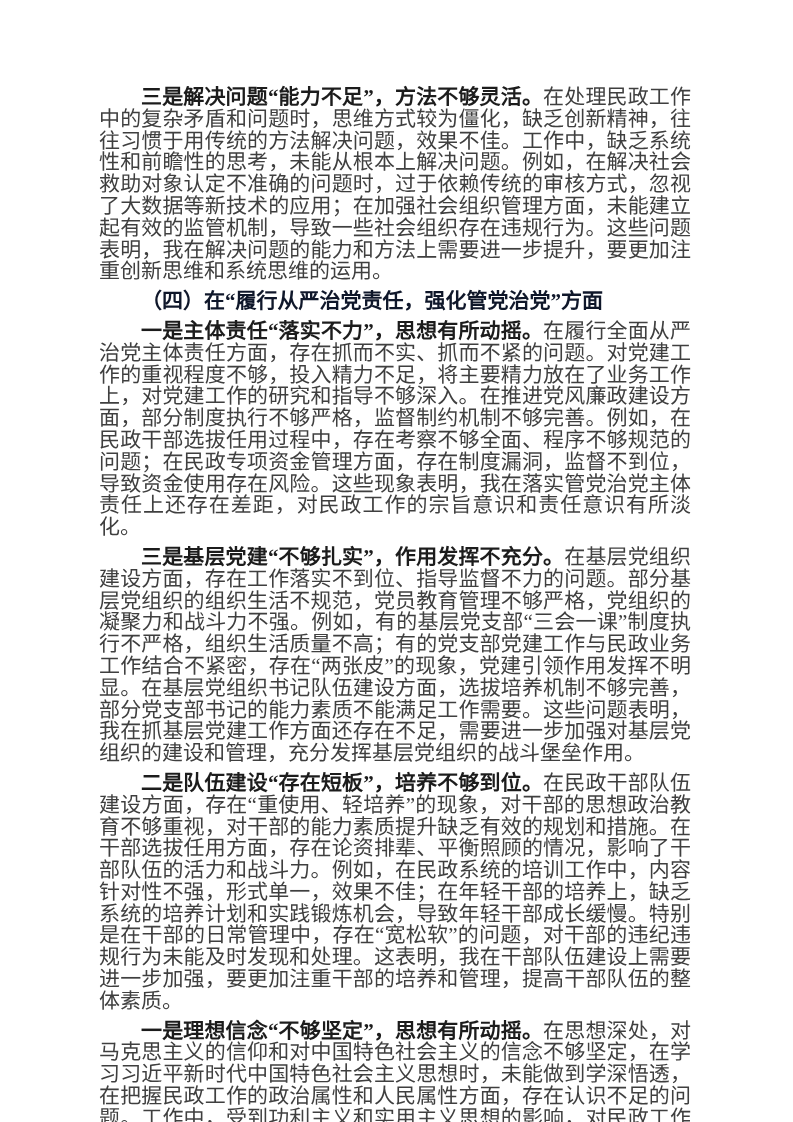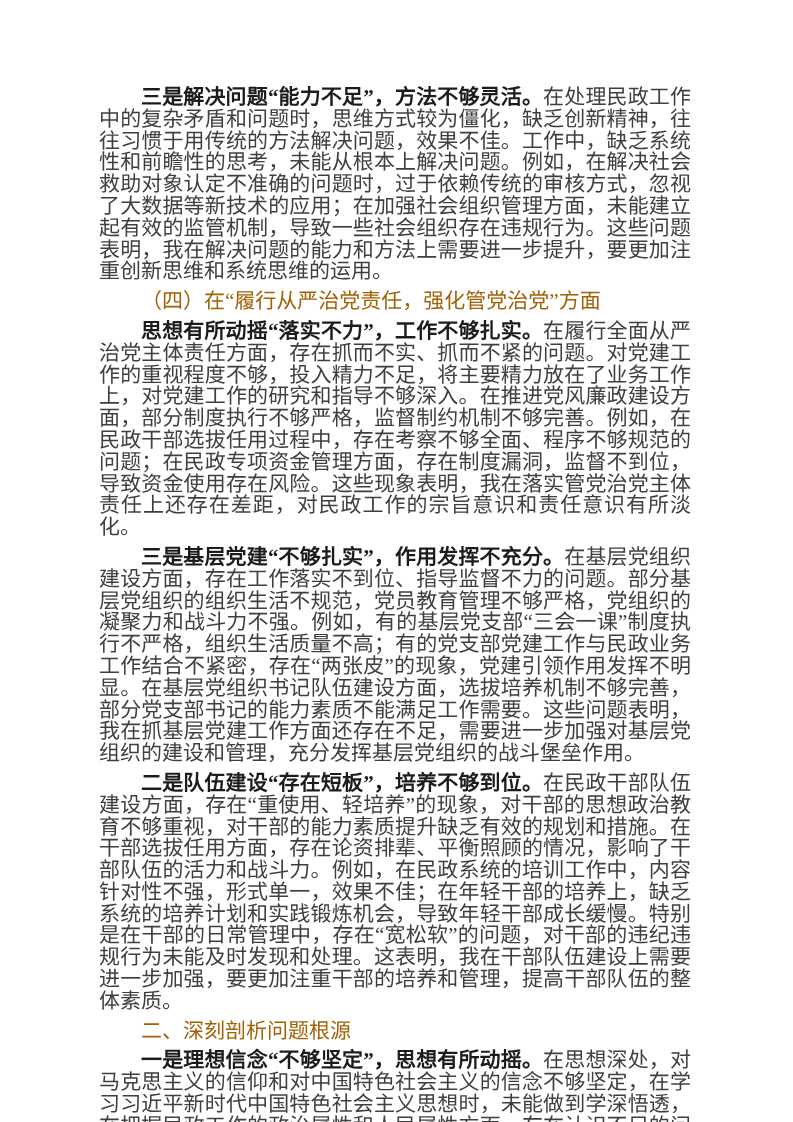--- a/index.html
+++ b/index.html
@@ -23,42 +23,41 @@
     color: #3f3f3f;
     text-align: justify;
   }
   .para {
     margin: 0 0 8px 0;
     text-indent: 2em;
   }
   .heading {
     margin: 0 0 8px 0;
     text-indent: 2em;
-    font-weight: normal;
-    color: #a16207;
+    font-weight: bold;
+    color: #0f172a;
   }
   .lead {
     font-weight: bold;
     color: #1c1c1c;
   }
 </style>
 </head>
 <body>
 
 <div class="page">
   <div class="content">
 
     <p class="para"><span class="lead">三是解决问题“能力不足”，方法不够灵活。</span><span>在处理民政工作中的复杂矛盾和问题时，思维方式较为僵化，缺乏创新精神，往往习惯于用传统的方法解决问题，效果不佳。工作中，缺乏系统性和前瞻性的思考，未能从根本上解决问题。例如，在解决社会救助对象认定不准确的问题时，过于依赖传统的审核方式，忽视了大数据等新技术的应用；在加强社会组织管理方面，未能建立起有效的监管机制，导致一些社会组织存在违规行为。这些问题表明，我在解决问题的能力和方法上需要进一步提升，要更加注重创新思维和系统思维的运用。</span></p>
 
     <p class="heading">（四）在“履行从严治党责任，强化管党治党”方面</p>
 
-    <p class="para"><span class="lead">思想有所动摇“落实不力”，工作不够扎实。</span><span>在履行全面从严治党主体责任方面，存在抓而不实、抓而不紧的问题。对党建工作的重视程度不够，投入精力不足，将主要精力放在了业务工作上，对党建工作的研究和指导不够深入。在推进党风廉政建设方面，部分制度执行不够严格，监督制约机制不够完善。例如，在民政干部选拔任用过程中，存在考察不够全面、程序不够规范的问题；在民政专项资金管理方面，存在制度漏洞，监督不到位，导致资金使用存在风险。这些现象表明，我在落实管党治党主体责任上还存在差距，对民政工作的宗旨意识和责任意识有所淡化。</span></p>
+    <p class="para"><span class="lead">一是主体责任“落实不力”，思想有所动摇。</span><span>在履行全面从严治党主体责任方面，存在抓而不实、抓而不紧的问题。对党建工作的重视程度不够，投入精力不足，将主要精力放在了业务工作上，对党建工作的研究和指导不够深入。在推进党风廉政建设方面，部分制度执行不够严格，监督制约机制不够完善。例如，在民政干部选拔任用过程中，存在考察不够全面、程序不够规范的问题；在民政专项资金管理方面，存在制度漏洞，监督不到位，导致资金使用存在风险。这些现象表明，我在落实管党治党主体责任上还存在差距，对民政工作的宗旨意识和责任意识有所淡化。</span></p>
 
     <p class="para"><span class="lead">三是基层党建“不够扎实”，作用发挥不充分。</span><span>在基层党组织建设方面，存在工作落实不到位、指导监督不力的问题。部分基层党组织的组织生活不规范，党员教育管理不够严格，党组织的凝聚力和战斗力不强。例如，有的基层党支部“三会一课”制度执行不严格，组织生活质量不高；有的党支部党建工作与民政业务工作结合不紧密，存在“两张皮”的现象，党建引领作用发挥不明显。在基层党组织书记队伍建设方面，选拔培养机制不够完善，部分党支部书记的能力素质不能满足工作需要。这些问题表明，我在抓基层党建工作方面还存在不足，需要进一步加强对基层党组织的建设和管理，充分发挥基层党组织的战斗堡垒作用。</span></p>
 
     <p class="para"><span class="lead">二是队伍建设“存在短板”，培养不够到位。</span><span>在民政干部队伍建设方面，存在“重使用、轻培养”的现象，对干部的思想政治教育不够重视，对干部的能力素质提升缺乏有效的规划和措施。在干部选拔任用方面，存在论资排辈、平衡照顾的情况，影响了干部队伍的活力和战斗力。例如，在民政系统的培训工作中，内容针对性不强，形式单一，效果不佳；在年轻干部的培养上，缺乏系统的培养计划和实践锻炼机会，导致年轻干部成长缓慢。特别是在干部的日常管理中，存在“宽松软”的问题，对干部的违纪违规行为未能及时发现和处理。这表明，我在干部队伍建设上需要进一步加强，要更加注重干部的培养和管理，提高干部队伍的整体素质。</span></p>
 
-    <p class="heading">二、深刻剖析问题根源</p>
 
     <p class="para"><span class="lead">一是理想信念“不够坚定”，思想有所动摇。</span><span>在思想深处，对马克思主义的信仰和对中国特色社会主义的信念不够坚定，在学习习近平新时代中国特色社会主义思想时，未能做到学深悟透，在把握民政工作的政治属性和人民属性方面，存在认识不足的问题。工作中，受到功利主义和实用主义思想的影响，对民政工作的宗旨意识和责任意识有所淡化，表现出对困难群众的关心关爱不够，对民政事业的发展缺乏长远规划和战略思考。</span></p>
 
   </div>
 </div>
 
 </body></html>

